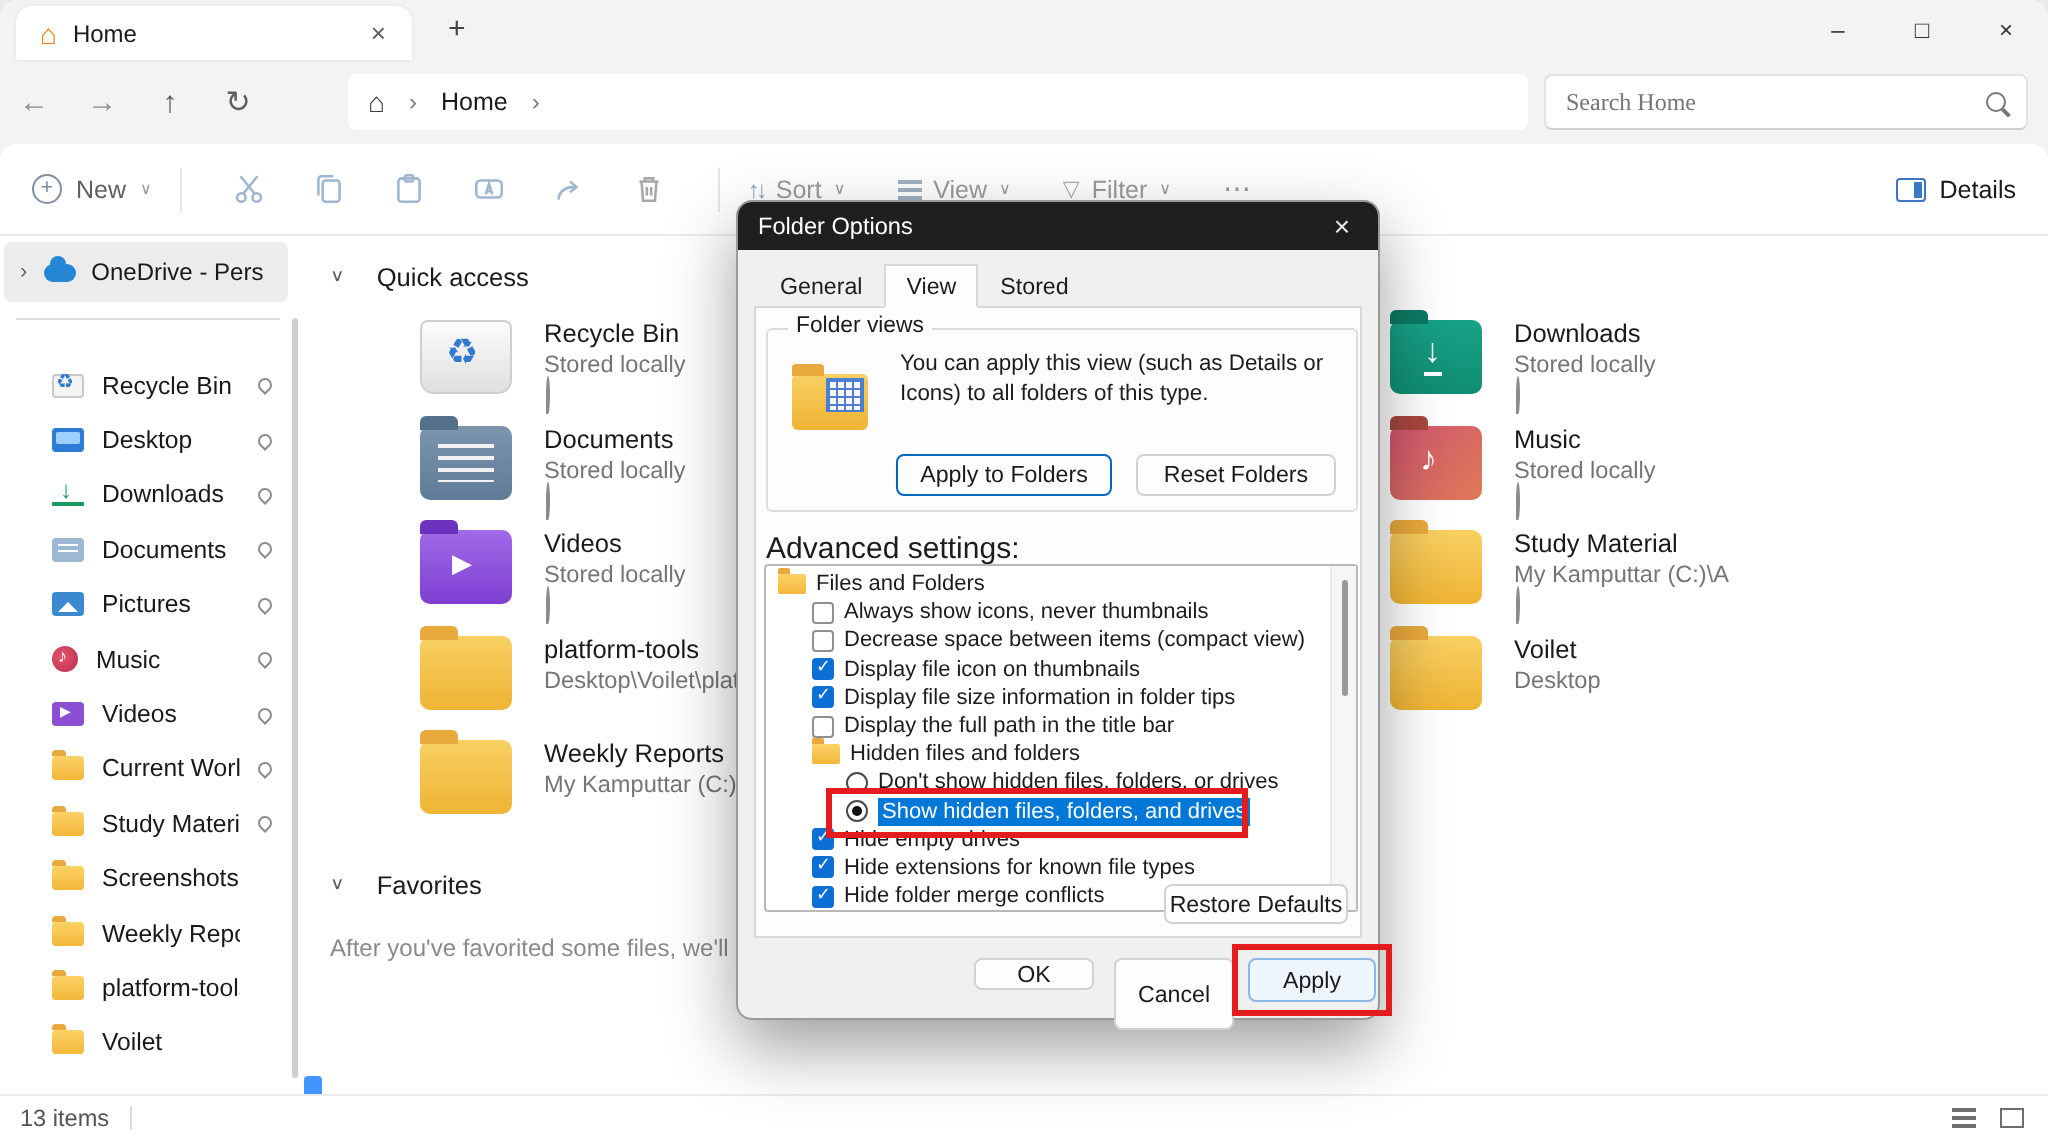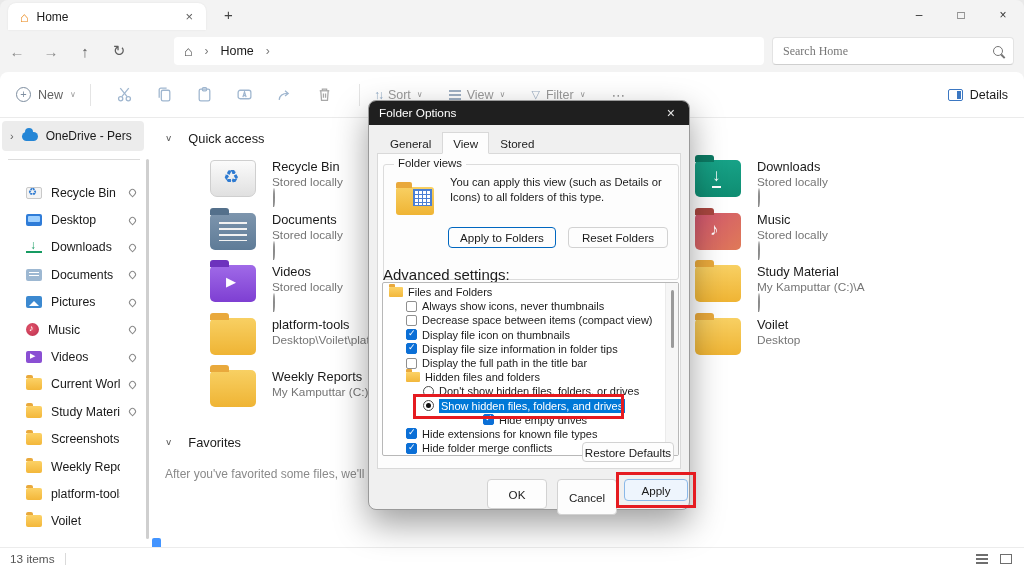--- a/index.html
+++ b/index.html
@@ -128,21 +128,21 @@
 
   
   .dialog { position:absolute; left:368px; top:100px; width:322px; height:410px; background:#f0f0f0; border:1px solid #9a9a9a; border-radius:8px; box-shadow:0 14px 34px rgba(0,0,0,.38); z-index:10; }
   .dlg-title { position:absolute; left:0; top:0; right:0; height:24px; background:#1f1f1f; border-radius:7px 7px 0 0; display:flex; align-items:center; padding:0 10px; }
   .dlg-title-text { color:#fff; font-size:11.8px; flex:1; }
   .dlg-x { color:#e8e8e8; font-size:14px; padding:0 4px; }
   .dlg-tabs { position:absolute; left:10px; top:33px; display:flex; }
   .dlg-tab { height:19px; padding:2px 10px 0; font-size:11.6px; color:#1c1c1c; border:1px solid transparent; }
   .dlg-tab.active { background:#fdfdfd; border-color:#d9d9d9; border-bottom-color:#fdfdfd; position:relative; top:-2px; height:22px; padding-top:4px; z-index:2; }
   .dlg-page { position:absolute; left:8px; right:8px; top:52px; bottom:40px; background:#fdfdfd; border:1px solid #d9d9d9; }
-  .groupbox { position:absolute; left:5px; top:10px; width:296px; height:116px; border:1px solid #dcdcdc; border-radius:3px; }
+  .groupbox { position:absolute; left:5px; top:10px; width:296px; height:92px; border:1px solid #dcdcdc; border-radius:3px; }
   .gb-legend { position:absolute; left:10px; top:-8px; background:#fdfdfd; padding:0 4px; font-size:11.4px; color:#1c1c1c; }
   .fv-icon { position:absolute; left:12px; top:22px; width:38px; height:28px; background:linear-gradient(#f8d063,#efb434); border-radius:3px; }
   .fv-icon::before { content:''; position:absolute; top:-5px; left:0; width:16px; height:6px; background:#e9a93c; border-radius:2px 2px 0 0; }
   .fv-icon::after { content:''; position:absolute; right:2px; top:2px; width:17px; height:15px; background:#fff; border:1px solid #4a7fd4; background-image:repeating-linear-gradient(90deg,#4a7fd4 0 1px, transparent 1px 4px), repeating-linear-gradient(#4a7fd4 0 1px, transparent 1px 4px); }
   .gb-desc { position:absolute; left:66px; top:10px; width:224px; font-size:11.2px; color:#1c1c1c; line-height:1.3; }
   .btn { position:absolute; background:#fdfdfd; border:1px solid #d2d2d2; border-radius:4px; font-size:11.6px; color:#1a1a1a; display:flex; align-items:center; justify-content:center; }
   .btn-applyfold { left:64px; top:62px; width:108px; height:21px; border-color:#0067c0; }
   .btn-resetfold { left:184px; top:62px; width:100px; height:21px; }
   .adv-label-txt { position:absolute; left:5px; top:112px; font-size:15px; color:#1c1c1c; }
   .listbox { position:absolute; left:4px; top:128px; width:297px; height:174px; background:#fff; border:1px solid #b8b8b8; border-radius:2px; }
@@ -155,21 +155,21 @@
   .t-group .adv-glyph::before { content:''; position:absolute; top:-3px; left:0; width:6px; height:3px; background:#e9a93c; border-radius:1px 1px 0 0; }
   .t-check .adv-glyph { width:11px; height:11px; border:1px solid #8f8f8f; border-radius:2px; background:#fff; }
   .t-check.checked .adv-glyph { background:#0b6fd6; border-color:#0b6fd6; }
   .t-check.checked .adv-glyph::after { content:'✓'; position:absolute; left:1px; top:-2px; font-size:9px; color:#fff; }
   .t-radio .adv-glyph { width:11px; height:11px; border:1px solid #4a4a4a; border-radius:50%; background:#fff; }
   .t-radio.checked .adv-glyph::after { content:''; position:absolute; left:2px; top:2px; width:5px; height:5px; background:#101010; border-radius:50%; }
   .adv-row .adv-label { white-space:nowrap; }
   .adv-row.selected .adv-label { background:#0078d7; color:#fff; padding:1px 2px; }
   .adv-row.annotated::before { content:''; position:absolute; left:28px; top:-5px; width:205px; height:19px; border:3px solid #e51b20; z-index:3; pointer-events:none; }
   .btn-restore { right:6px; bottom:6px; width:92px; height:20px; position:absolute; }
-  .btn-ok { left:118px; top:378px; width:60px; height:30px; }
+  .btn-ok { left:118px; top:378px; width:60px; height:16px; }
   .btn-cancel { left:188px; top:378px; width:60px; height:36px; }
   .btn-apply { left:255px; top:378px; width:64px; height:22px; border-color:#8ab8e8; background:#eef5fd; }
   .red-apply { position:absolute; left:247px; top:371px; width:80px; height:36px; border:3px solid #e51b20; z-index:3; pointer-events:none; }
 </style>
 </head>
 <body>
 
 <div class="screen">
 
   <div class="titlebar">
@@ -539,21 +539,21 @@
             <div class="adv-row t-radio" style="padding-left: 38px;">
               <span class="adv-glyph"></span>
               <span class="adv-label">Don't show hidden files, folders, or drives</span>
             </div>
 
             <div class="adv-row t-radio checked selected annotated" style="padding-left: 38px;">
               <span class="adv-glyph"></span>
               <span class="adv-label">Show hidden files, folders, and drives</span>
             </div>
 
-            <div class="adv-row t-check checked" style="padding-left: 21px; justify-content: center;">
+            <div class="adv-row t-check checked" style="padding-left: 21px;">
               <span class="adv-glyph"></span>
               <span class="adv-label">Hide empty drives</span>
             </div>
 
             <div class="adv-row t-check checked" style="padding-left: 21px;">
               <span class="adv-glyph"></span>
               <span class="adv-label">Hide extensions for known file types</span>
             </div>
 
             <div class="adv-row t-check checked" style="padding-left: 21px;">

